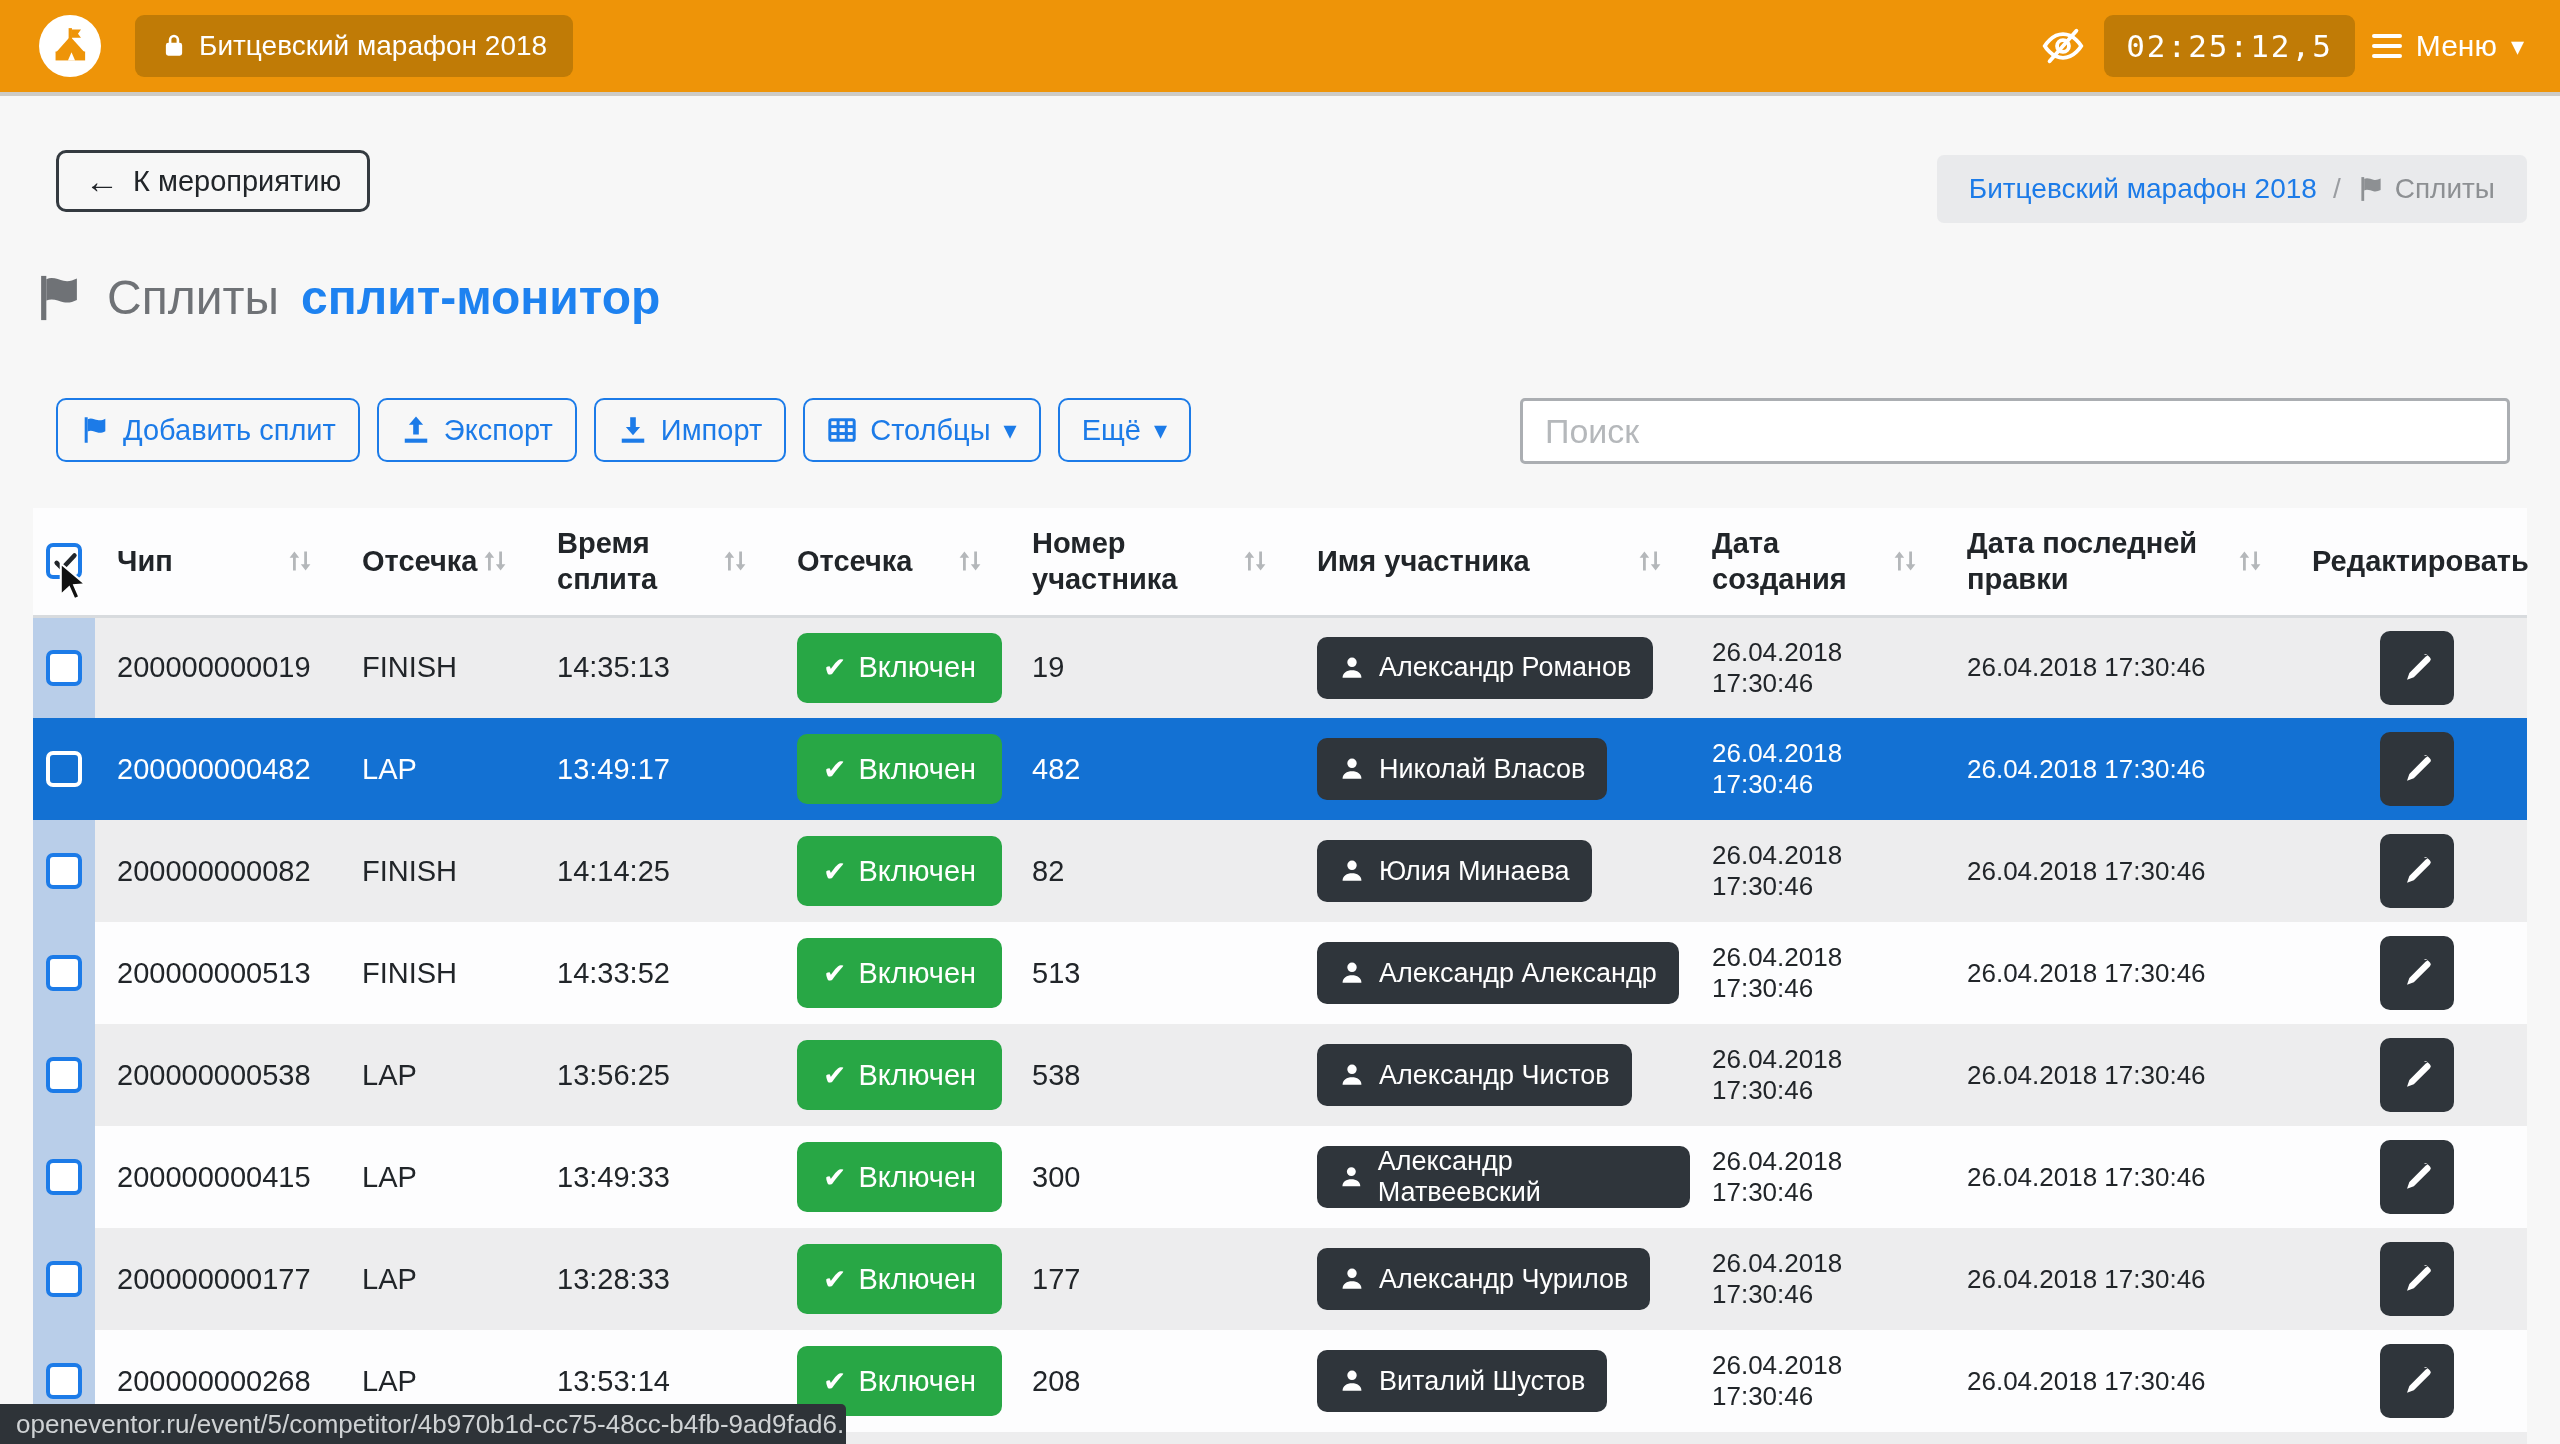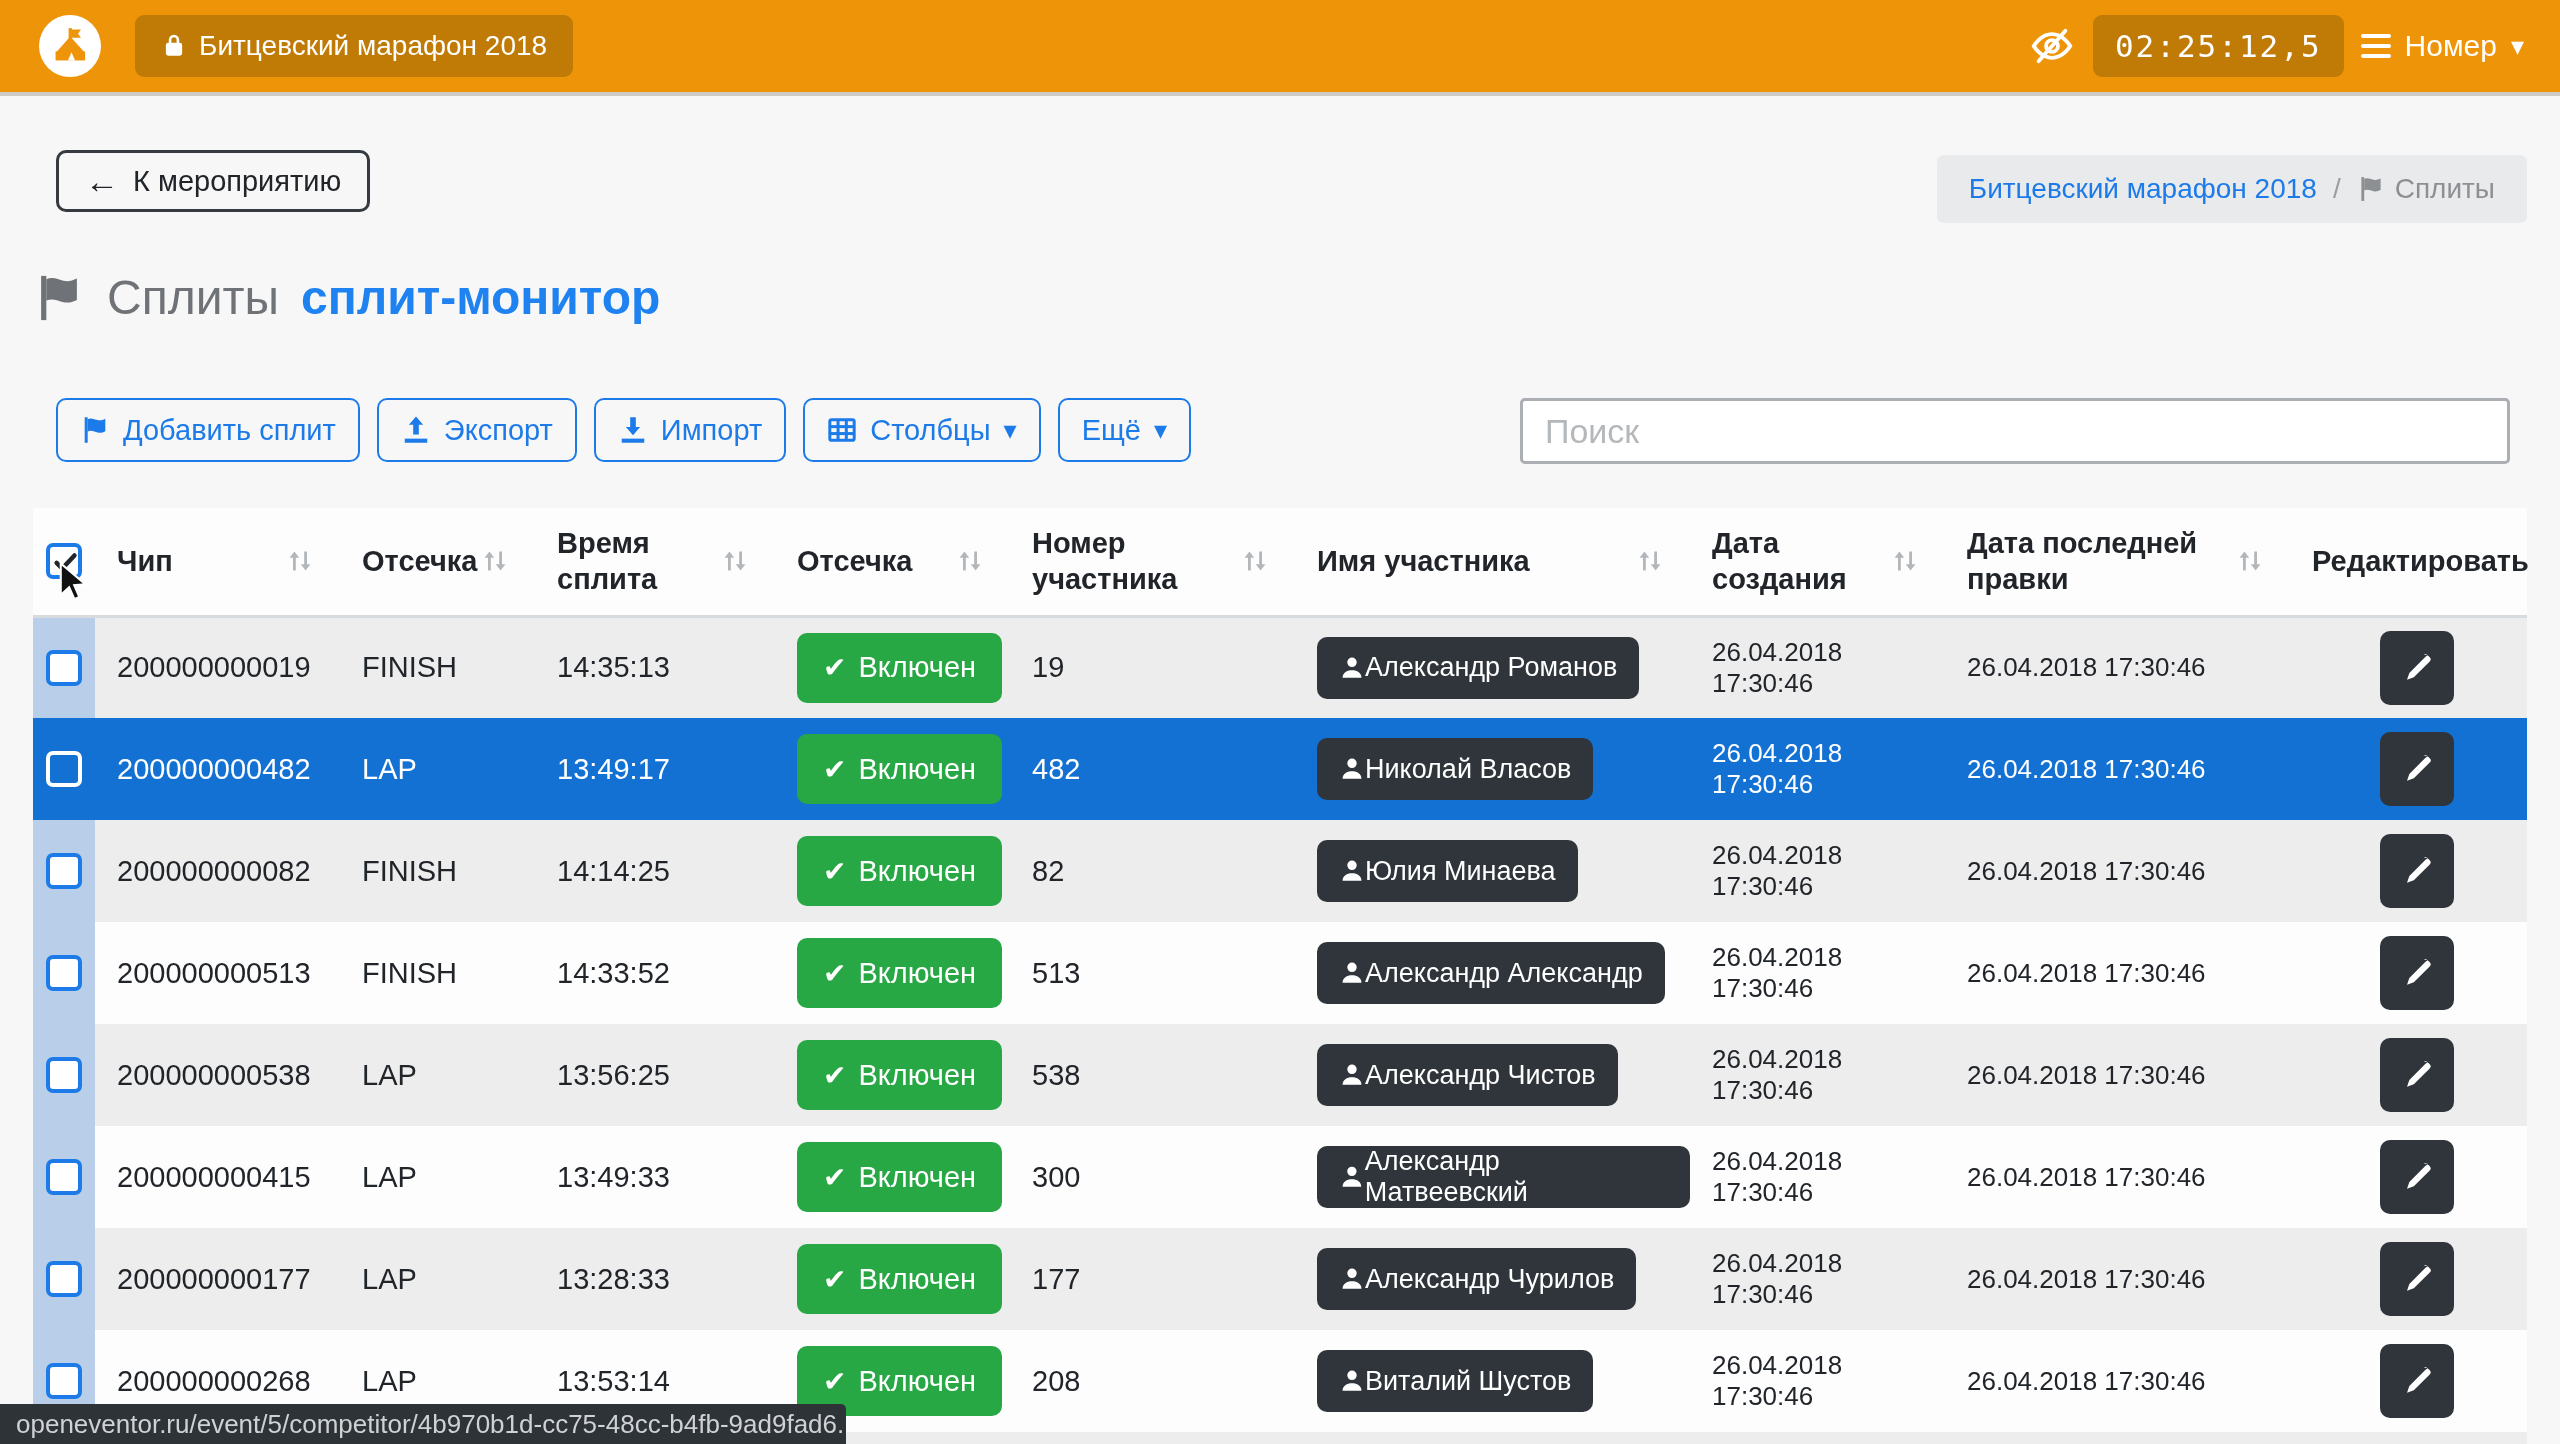--- a/index.html
+++ b/index.html
@@ -114,21 +114,21 @@
   tr.selected .checkbox { border-color:#ffffff; background:transparent; }
   .pill {
     height:70px; background:#28A745; color:#fff; border:none; border-radius:10px;
     font-size:29px; font-family:"Liberation Sans", sans-serif;
     display:inline-flex; align-items:center; gap:12px; padding:0 26px;
     cursor:pointer; min-width:200px; justify-content:center;
   }
   .pill .pill-check { font-size:28px; }
   .p-badge {
     height:62px; background:#2F353B; color:#fff; border-radius:10px;
-    display:inline-flex; align-items:center; padding:0 22px;
+    display:inline-flex; align-items:center; gap:14px; padding:0 22px;
     font-size:27px; cursor:pointer; min-width:120px;
   }
   .edit-btn {
     width:74px; height:74px; background:#2F353B; border:none; border-radius:10px;
     display:inline-flex; align-items:center; justify-content:center; cursor:pointer;
     margin-left:68px;
   }
   .sort-icon { flex:0 0 auto; }
 
   
@@ -172,21 +172,21 @@
     </div>
     <div class="timer-badge">
       <span>02:25:12,5</span>
     </div>
     <div class="menu-btn">
       <span class="hamburger">
           <span></span>
           <span></span>
           <span></span>
         </span>
-      <span>Номер</span>
+      <span>Меню</span>
       <span class="caret">▾</span>
     </div>
   </div>
 </header>
 
 <button class="back-btn">
   <span style="font-size:34px;">←</span>
   <span>К мероприятию</span>
 </button>
 

